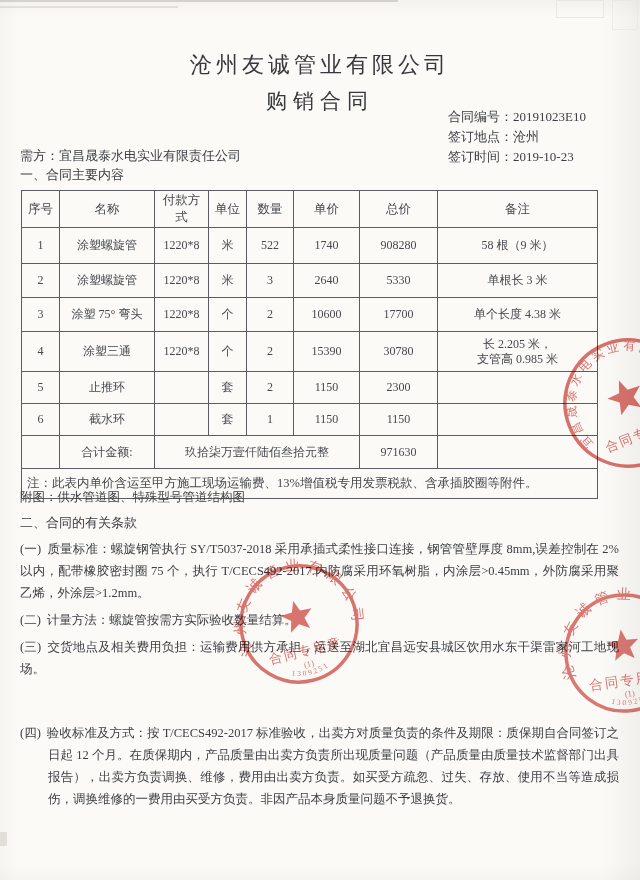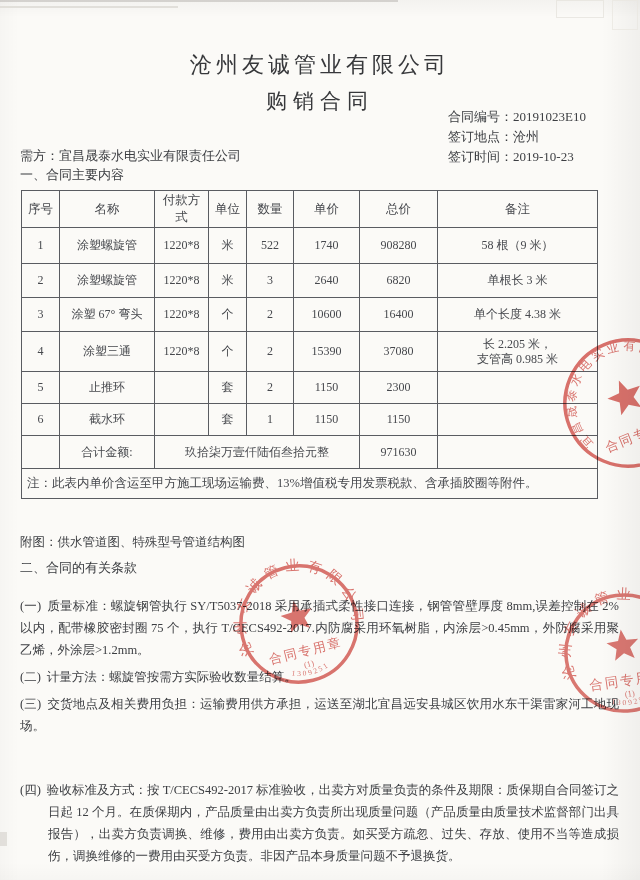--- a/index.html
+++ b/index.html
@@ -44,22 +44,22 @@
   tr.h-r3 td{height:31px;}
   tr.h-r4 td{height:37px;}
   tr.h-r5 td{height:29px;}
   tr.h-r6 td{height:29px;}
   tr.h-total td{height:30px;}
   tr.h-note td{height:27px;}
   td.remark{white-space:pre-line;line-height:15px;}
   td.note-cell{text-align:left;padding-left:5px;font-size:12.5px;}
   
   .lower{left:20px;top:488px;width:599px;font-size:12.5px;color:#3c3e42;}
-  .attachment{line-height:18px;margin-bottom:8px;margin-top:45px;}
-  .sec2-heading{line-height:18px;margin-bottom:18px;}
+  .attachment{line-height:18px;margin-bottom:8px;}
+  .sec2-heading{line-height:18px;margin-bottom:6px;}
   .clause{line-height:22px;margin-bottom:5px;text-align:justify;}
   .clause .cno{margin-right:6px;}
   .clause.hang{padding-left:28px;text-indent:-28px;margin-top:42px;}
   
   .seal{position:absolute;mix-blend-mode:multiply;color:#d4544e;pointer-events:none;}
   .seal svg{display:block;}
   .seal text{fill:currentColor;}
   .seal-buyer{left:553px;top:328px;width:150px;height:150px;transform:rotate(-22deg);opacity:.82;}
   .seal-supplier-mid{left:224px;top:549px;width:150px;height:150px;transform:rotate(-14deg);opacity:.8;}
   .seal-supplier-right{left:549px;top:578px;width:150px;height:150px;transform:rotate(-8deg);opacity:.78;}
@@ -138,41 +138,41 @@
           <td>908280</td>
           <td class="remark">58 根（9 米）</td>
         </tr>
         <tr class="h-r2">
           <td>2</td>
           <td>涂塑螺旋管</td>
           <td>1220*8</td>
           <td>米</td>
           <td>3</td>
           <td>2640</td>
-          <td>6820</td>
+          <td>5330</td>
           <td class="remark">单根长 3 米</td>
         </tr>
         <tr class="h-r3">
           <td>3</td>
-          <td>涂塑 67° 弯头</td>
+          <td>涂塑 75° 弯头</td>
           <td>1220*8</td>
           <td>个</td>
           <td>2</td>
           <td>10600</td>
-          <td>16400</td>
+          <td>17700</td>
           <td class="remark">单个长度 4.38 米</td>
         </tr>
         <tr class="h-r4">
           <td>4</td>
           <td>涂塑三通</td>
           <td>1220*8</td>
           <td>个</td>
           <td>2</td>
           <td>15390</td>
-          <td>37080</td>
+          <td>30780</td>
           <td class="remark">长 2.205 米，
 支管高 0.985 米</td>
         </tr>
         <tr class="h-r5">
           <td>5</td>
           <td>止推环</td>
           <td></td>
           <td>套</td>
           <td>2</td>
           <td>1150</td>

